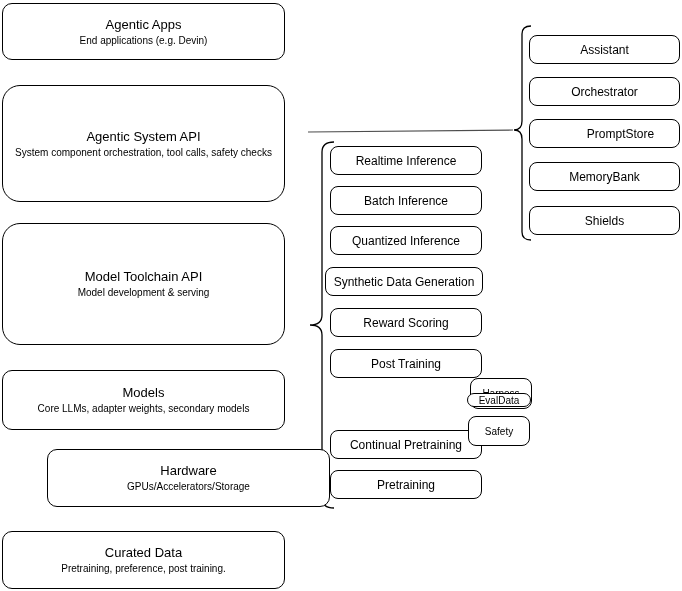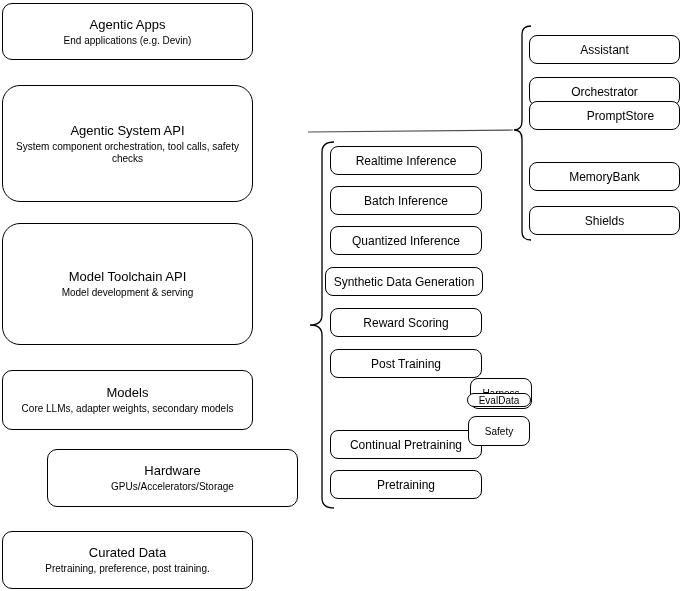--- a/index.html
+++ b/index.html
@@ -18,21 +18,21 @@
     position: absolute;
     left: 0; top: 0;
     width: 682px; height: 591px;
     pointer-events: none;
   }
 
   
   .lbox {
     position: absolute;
     left: 2px;
-    width: 251px;
+    width: 283px;
     border: 1.4px solid #000;
     background: #fff;
     display: flex;
     flex-direction: column;
     align-items: center;
     justify-content: center;
     gap: 3px;
     text-align: center;
   }
   .lbox .t { font-size: 13px; line-height: 15px; }
@@ -94,21 +94,21 @@
     border: 1.3px solid #000;
     border-radius: 8px;
     background: #fff;
     display: flex;
     align-items: center;
     justify-content: center;
     font-size: 12px;
   }
   .r0 { top: 35px; }
   .r1 { top: 77px; }
-  .r2 { top: 101px; padding-left: 32px; }
+  .r2 { top: 119px; padding-left: 32px; }
   .r3 { top: 162px; }
   .r4 { top: 206px; }
 </style>
 </head>
 <body>
 
 <div class="canvas">
 
   <svg class="links" viewBox="0 0 682 591" xmlns="http://www.w3.org/2000/svg">
 

